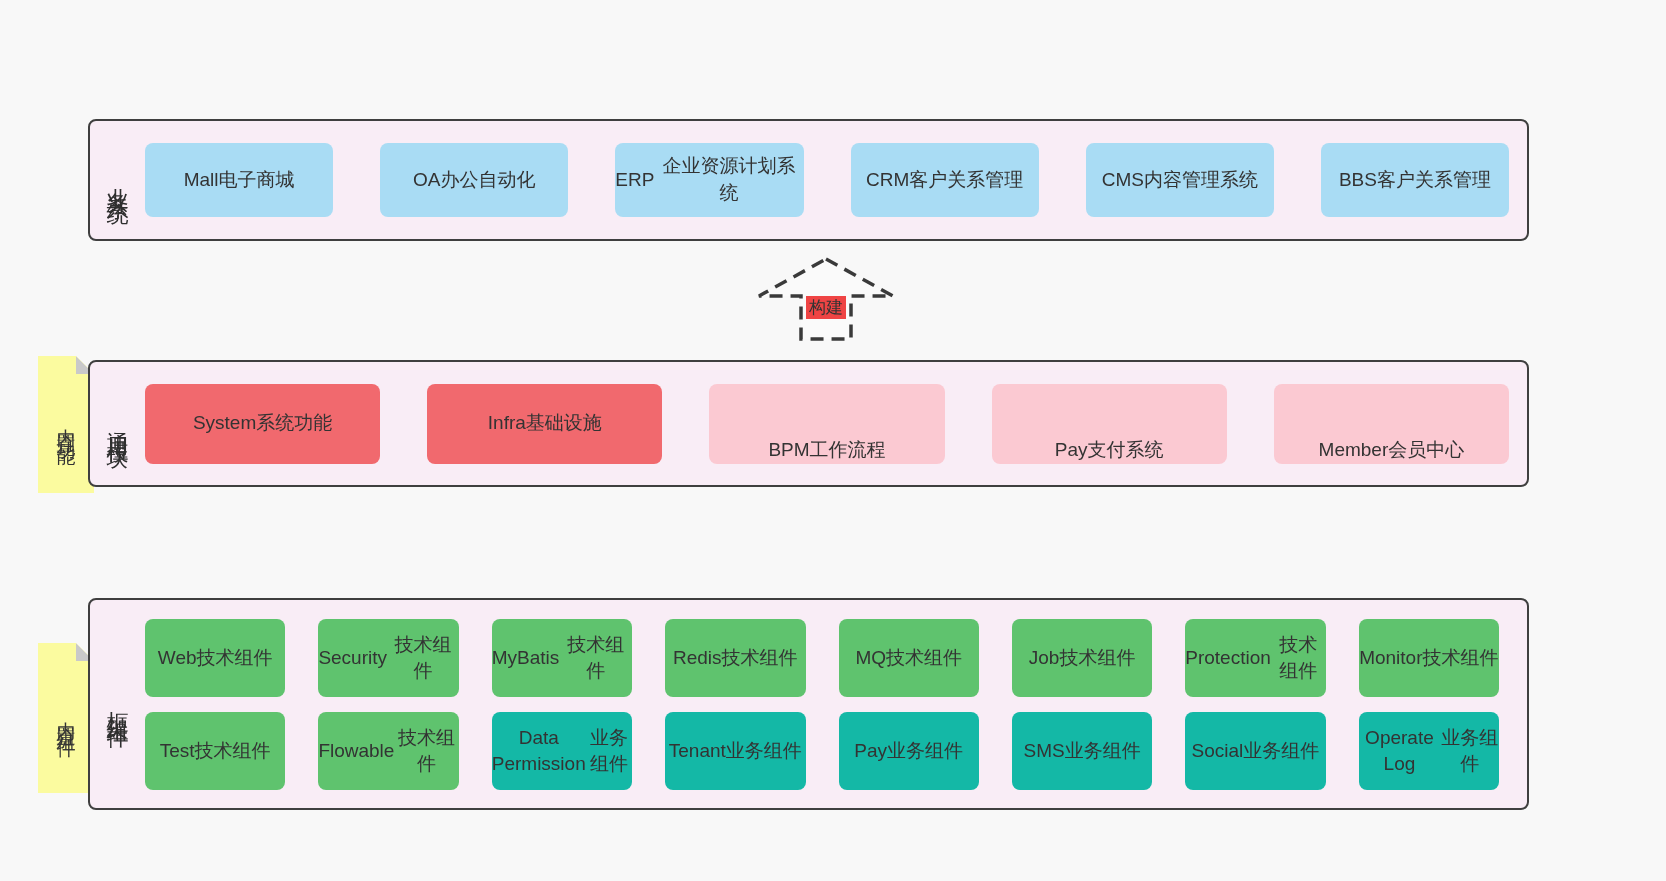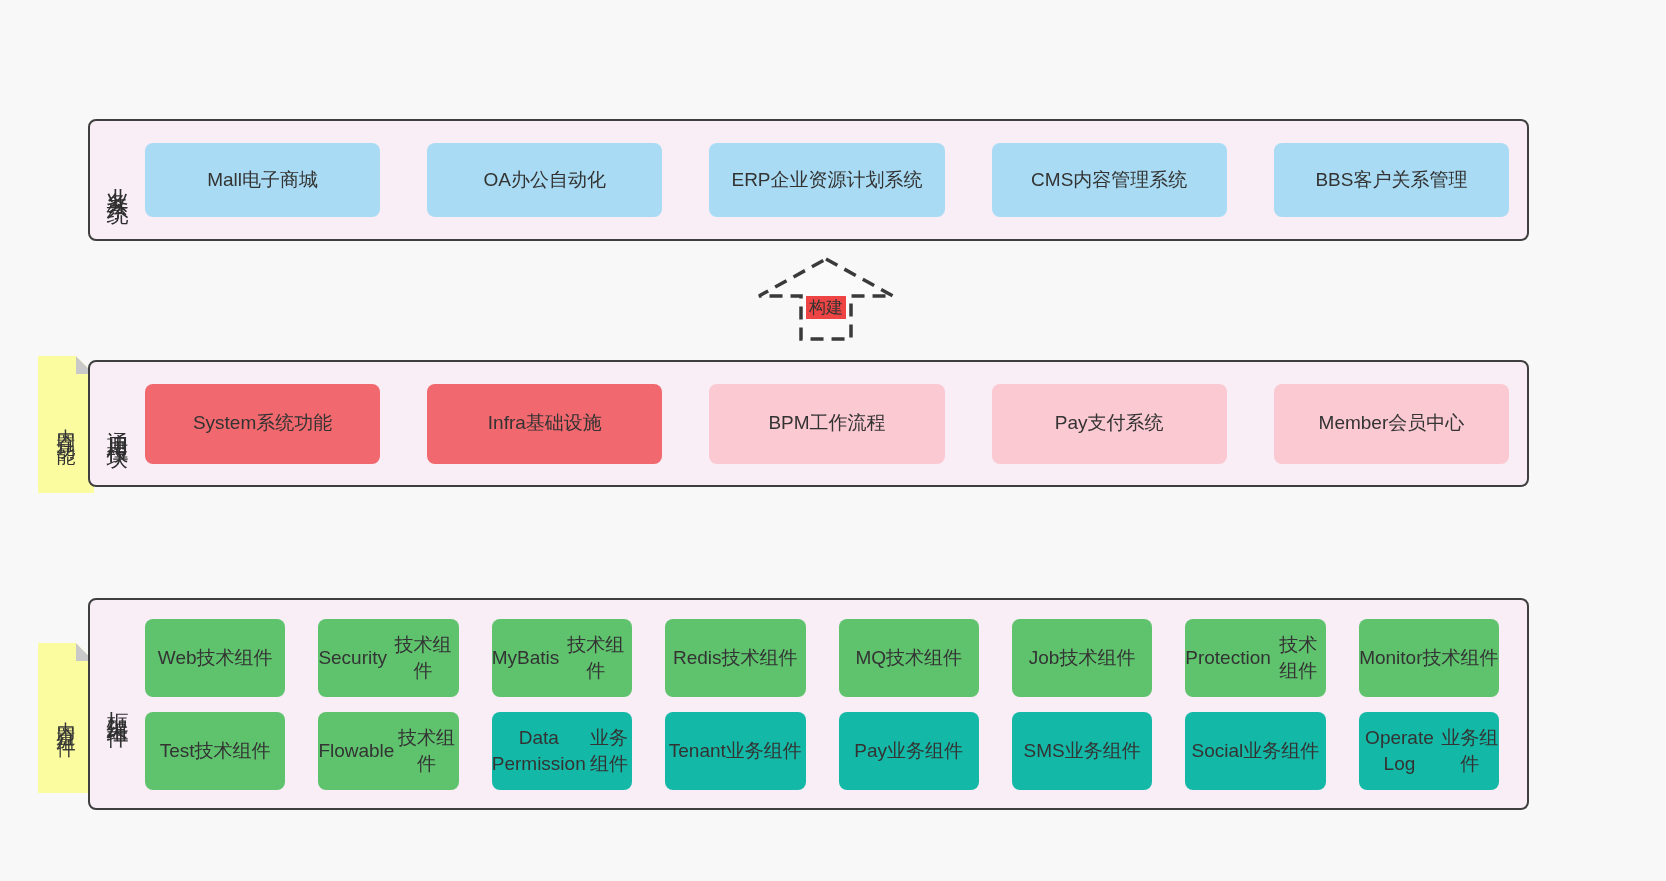--- a/index.html
+++ b/index.html
@@ -18,21 +18,21 @@
           display:flex;align-items:center;justify-content:center;}
 
   .boxrow{flex:1;display:flex;gap:47px;padding-right:18px;}
   .box{flex:1;border-radius:8px;display:flex;flex-direction:row;align-items:center;
        justify-content:center;text-align:center;line-height:1.42;font-size:19px;color:#333;}
   .boxrow .box{height:74px;}
   .panel-modules .boxrow .box{height:80px;}
 
   .blue{background:#a9dcf4;}
   .red{background:#f1696e;}
-  .pink{background:#fbc9d2;}
+  .pink{background:#fbc9d2;align-items:flex-end;}
   .green{background:#5fc36e;}
   .lightgreen{background:#14b8a6;}
 
   
   .gridwrap{flex:1;display:flex;flex-direction:column;gap:15px;padding-right:28px;}
   .gridrow{display:flex;gap:33px;}
   .gridrow .box{height:78px;line-height:1.32;}
 
   
   .sticky{position:absolute;left:38px;width:56px;background:#fbfb9f;z-index:1;
@@ -74,20 +74,24 @@
       </div>
       <div class="box blue">
         <div>OA</div>
         <div>办公自动化</div>
       </div>
       <div class="box blue">
         <div>ERP</div>
         <div>企业资源计划系统</div>
       </div>
       <div class="box blue">
+        <div>CRM</div>
+        <div>客户关系管理</div>
+      </div>
+      <div class="box blue">
         <div>CMS</div>
         <div>内容管理系统</div>
       </div>
       <div class="box blue">
         <div>BBS</div>
         <div>客户关系管理</div>
       </div>
     </div>
   </div>
 

